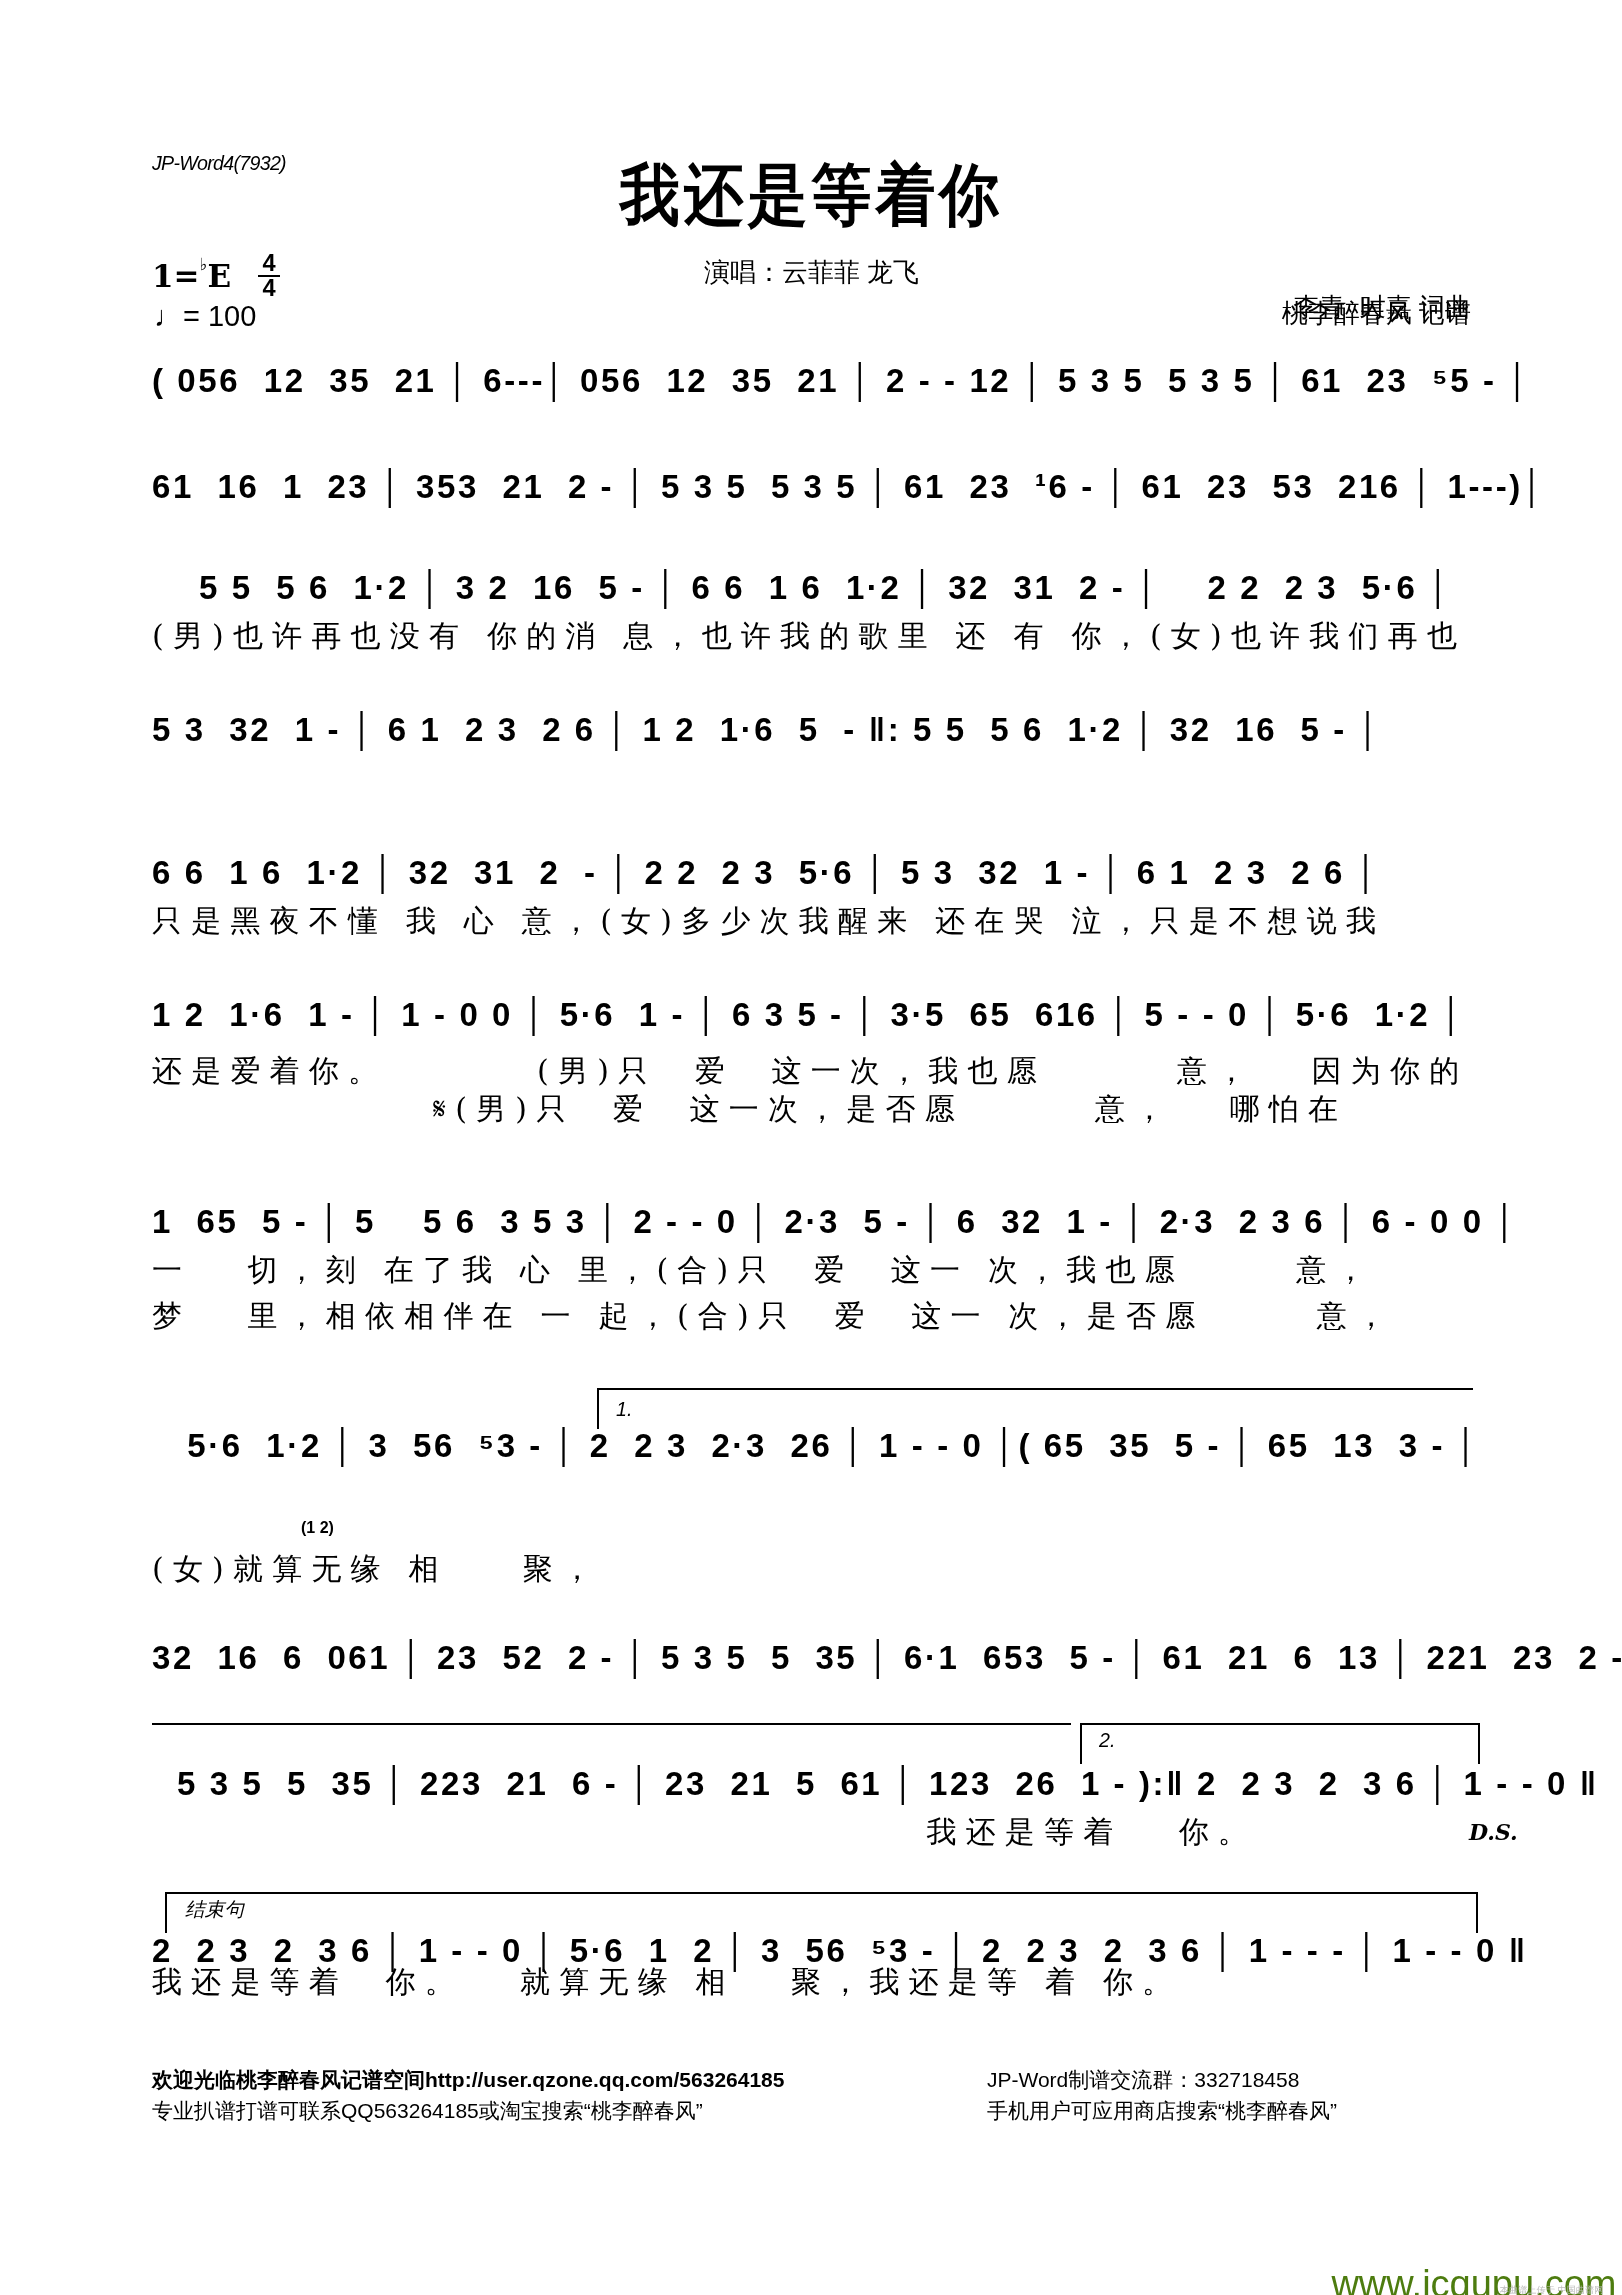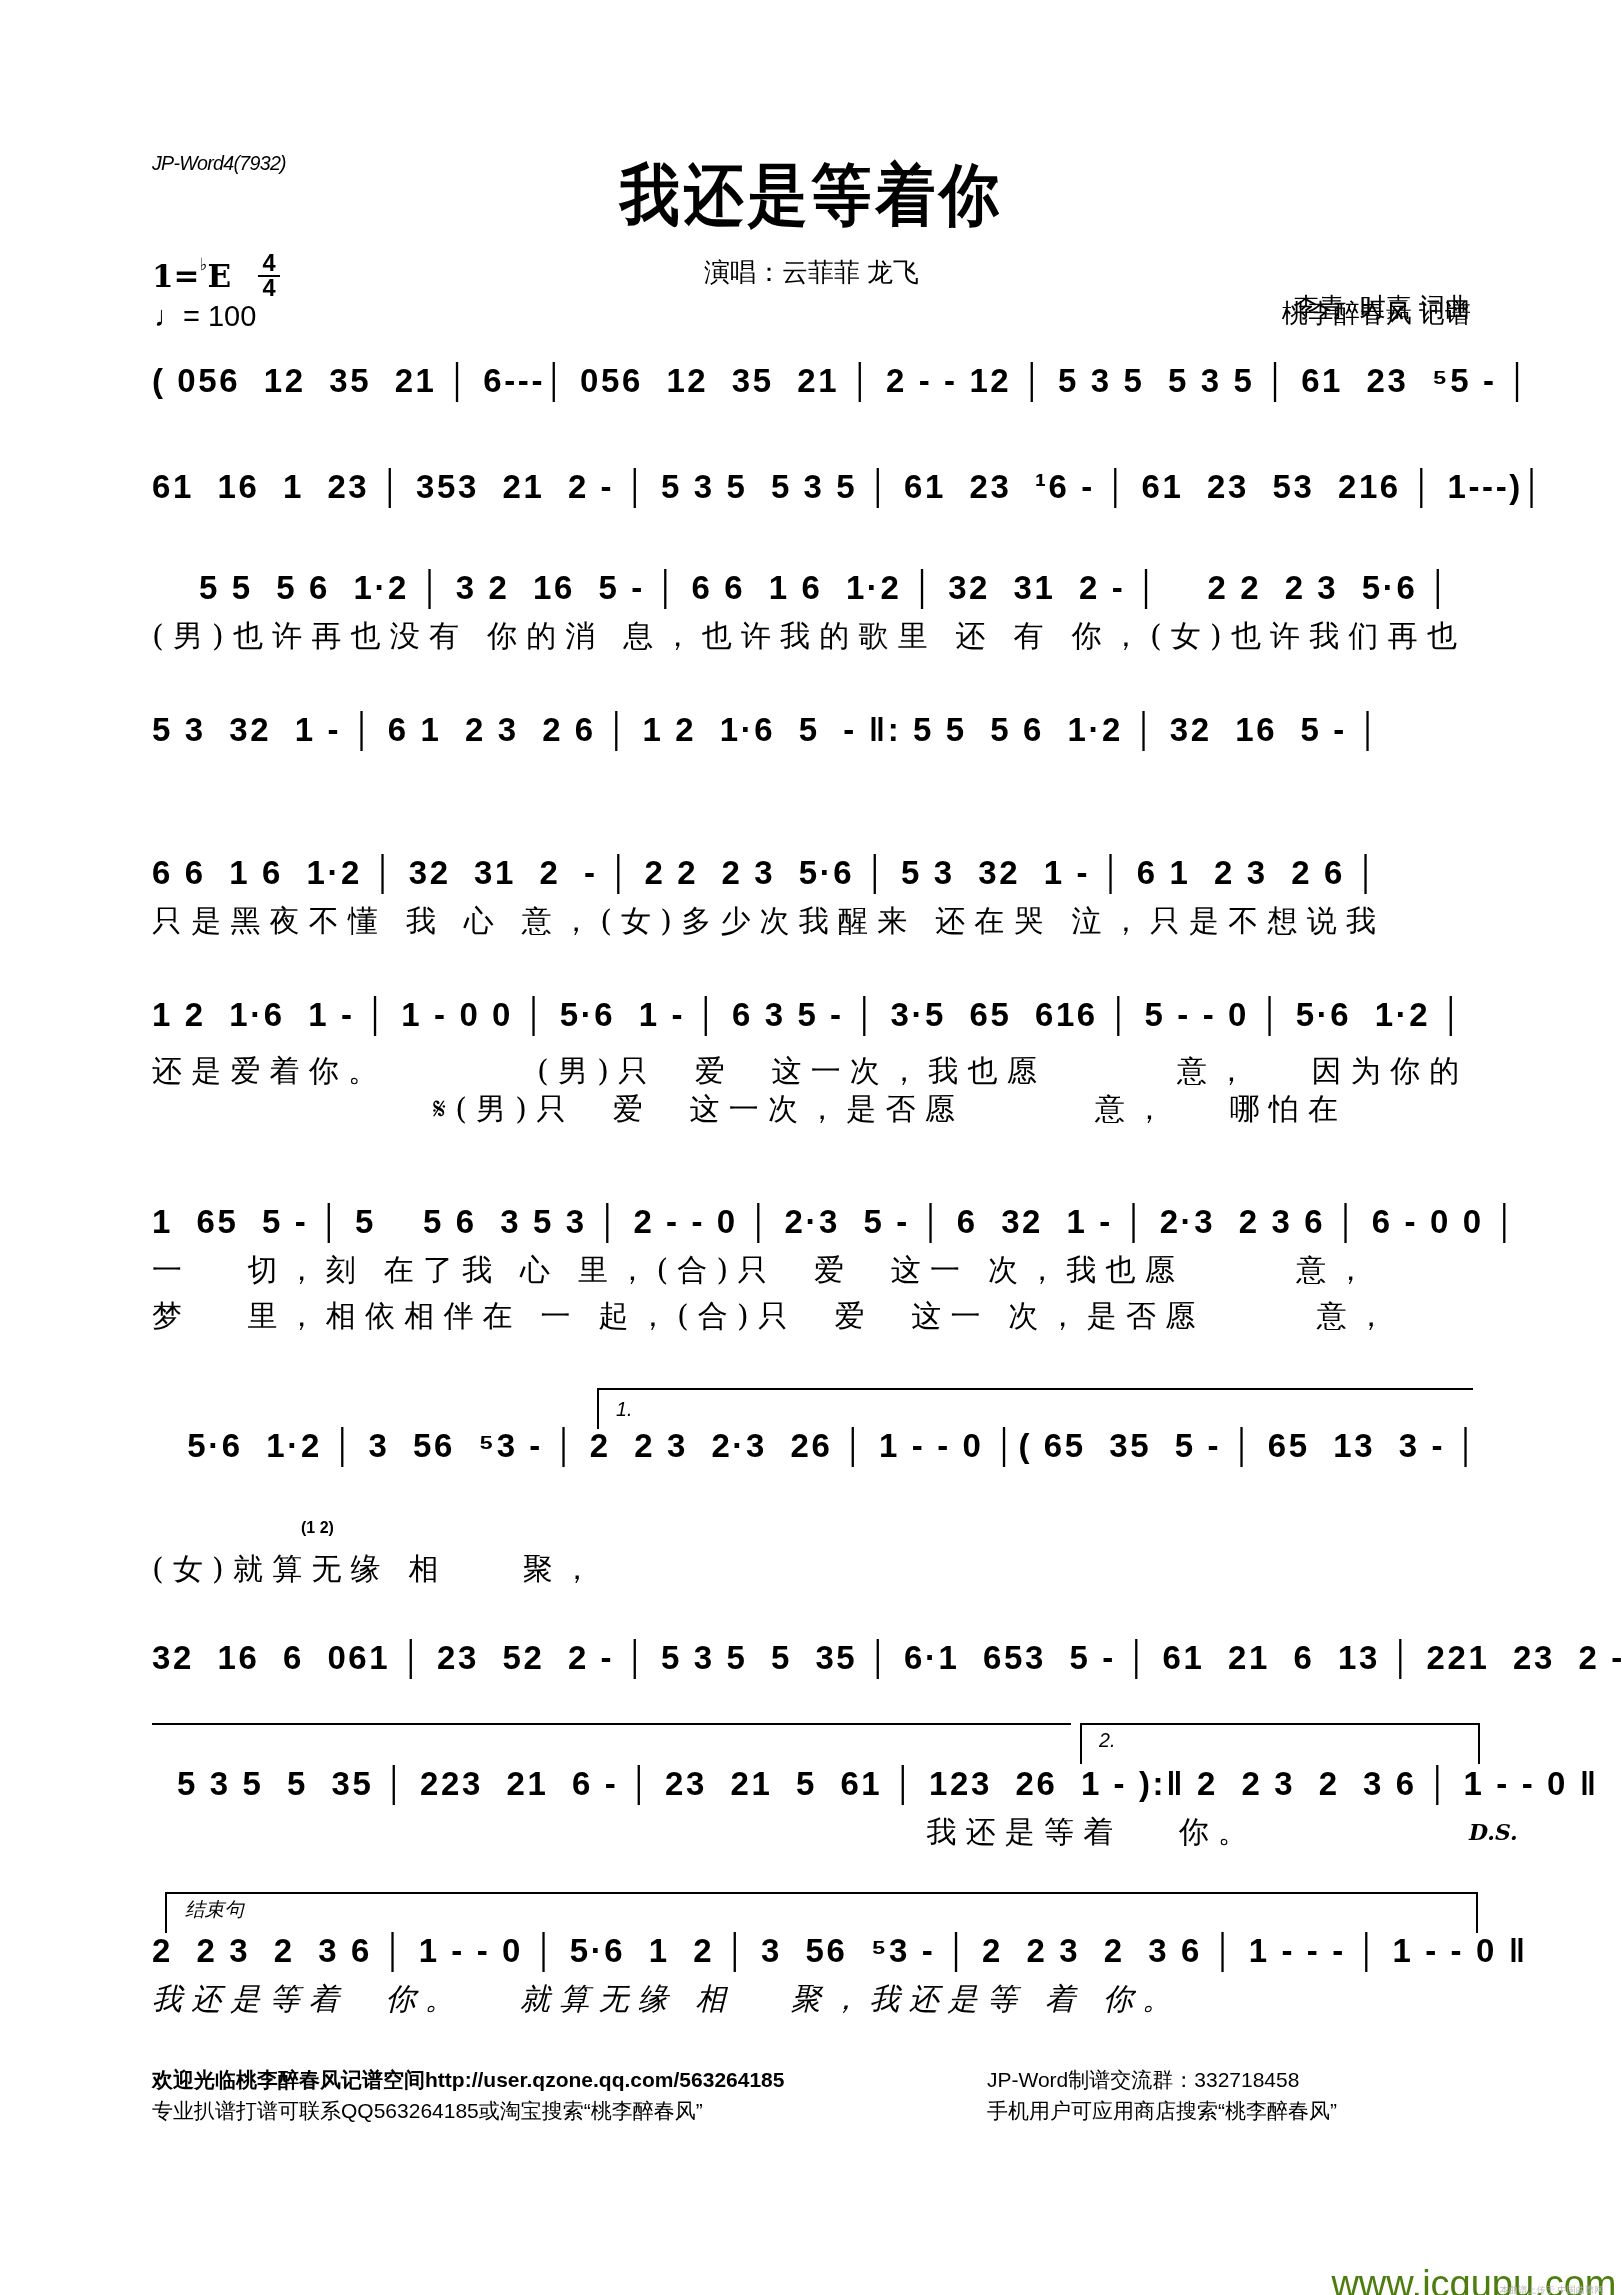--- a/index.html
+++ b/index.html
@@ -107,21 +107,21 @@
 <div class="row" style="top:1765px;margin-left:25px;">
   <div class="notes">5 3 5  5  35 │ 223  21  6 - │ 23  21  5  61 │ 123  26  1 - ):‖ 2  2 3  2  3 6 │ 1 - - 0 ‖</div>
   <div class="lyric" style="top:47px;">                                        我还是等着   你。</div>
   <div class="abs ds" style="left:1292px; top:54px;">D.S.</div>
 </div>
 
 <div class="volta right" style="left:165px; top:1892px; width:1309px;"></div>
 <div class="abs" style="left:185px; top:1896px; font-size:19.6px; font-style:italic;">结束句</div>
 <div class="row" style="top:1932px;">
   <div class="notes">2  2 3  2  3 6 │ 1 - - 0 │ 5·6  1  2 │ 3  56  ⁵3 - │ 2  2 3  2  3 6 │ 1 - - - │ 1 - - 0 ‖</div>
-  <div class="lyric" style="top:47px;font-style:italic;">我还是等着  你。   就算无缘 相   聚，我还是等 着 你。</div>
+  <div class="lyric" style="top:30px;">我还是等着  你。   就算无缘 相   聚，我还是等 着 你。</div>
 </div>
 
 <div class="abs footer f1">欢迎光临桃李醉春风记谱空间http://user.qzone.qq.com/563264185</div>
 <div class="abs footer-r f1">JP-Word制谱交流群：332718458</div>
 <div class="abs footer f2">专业扒谱打谱可联系QQ563264185或淘宝搜索“桃李醉春风”</div>
 <div class="abs footer-r f2">手机用户可应用商店搜索“桃李醉春风”</div>
 <div class="abs watermark">www.jcqupu.com</div>
 <div class="abs wm-sub">本曲谱上传于 中国曲谱网</div>
 
 

